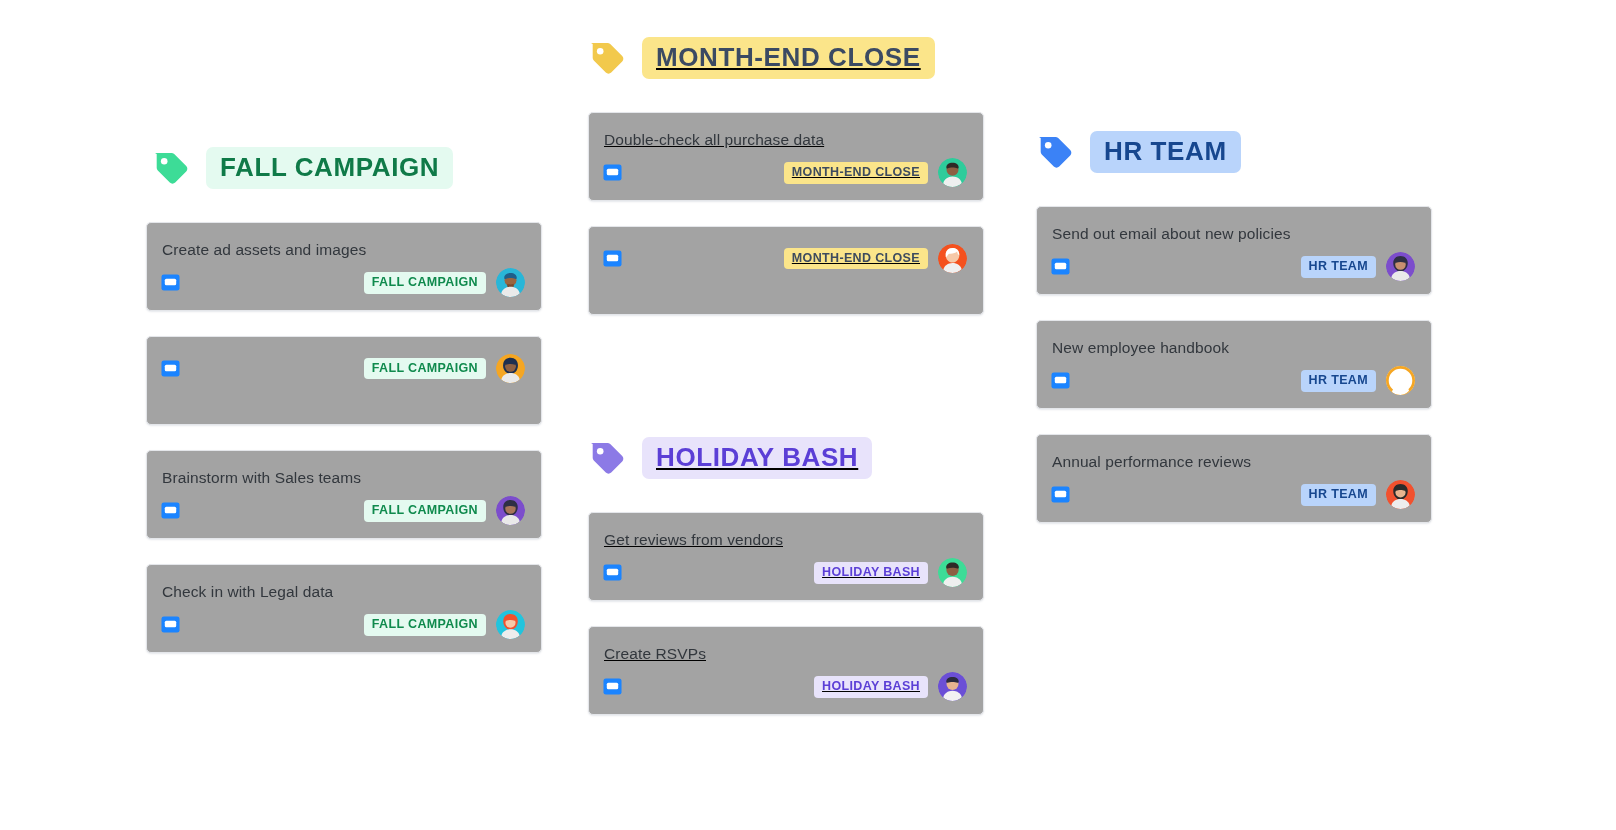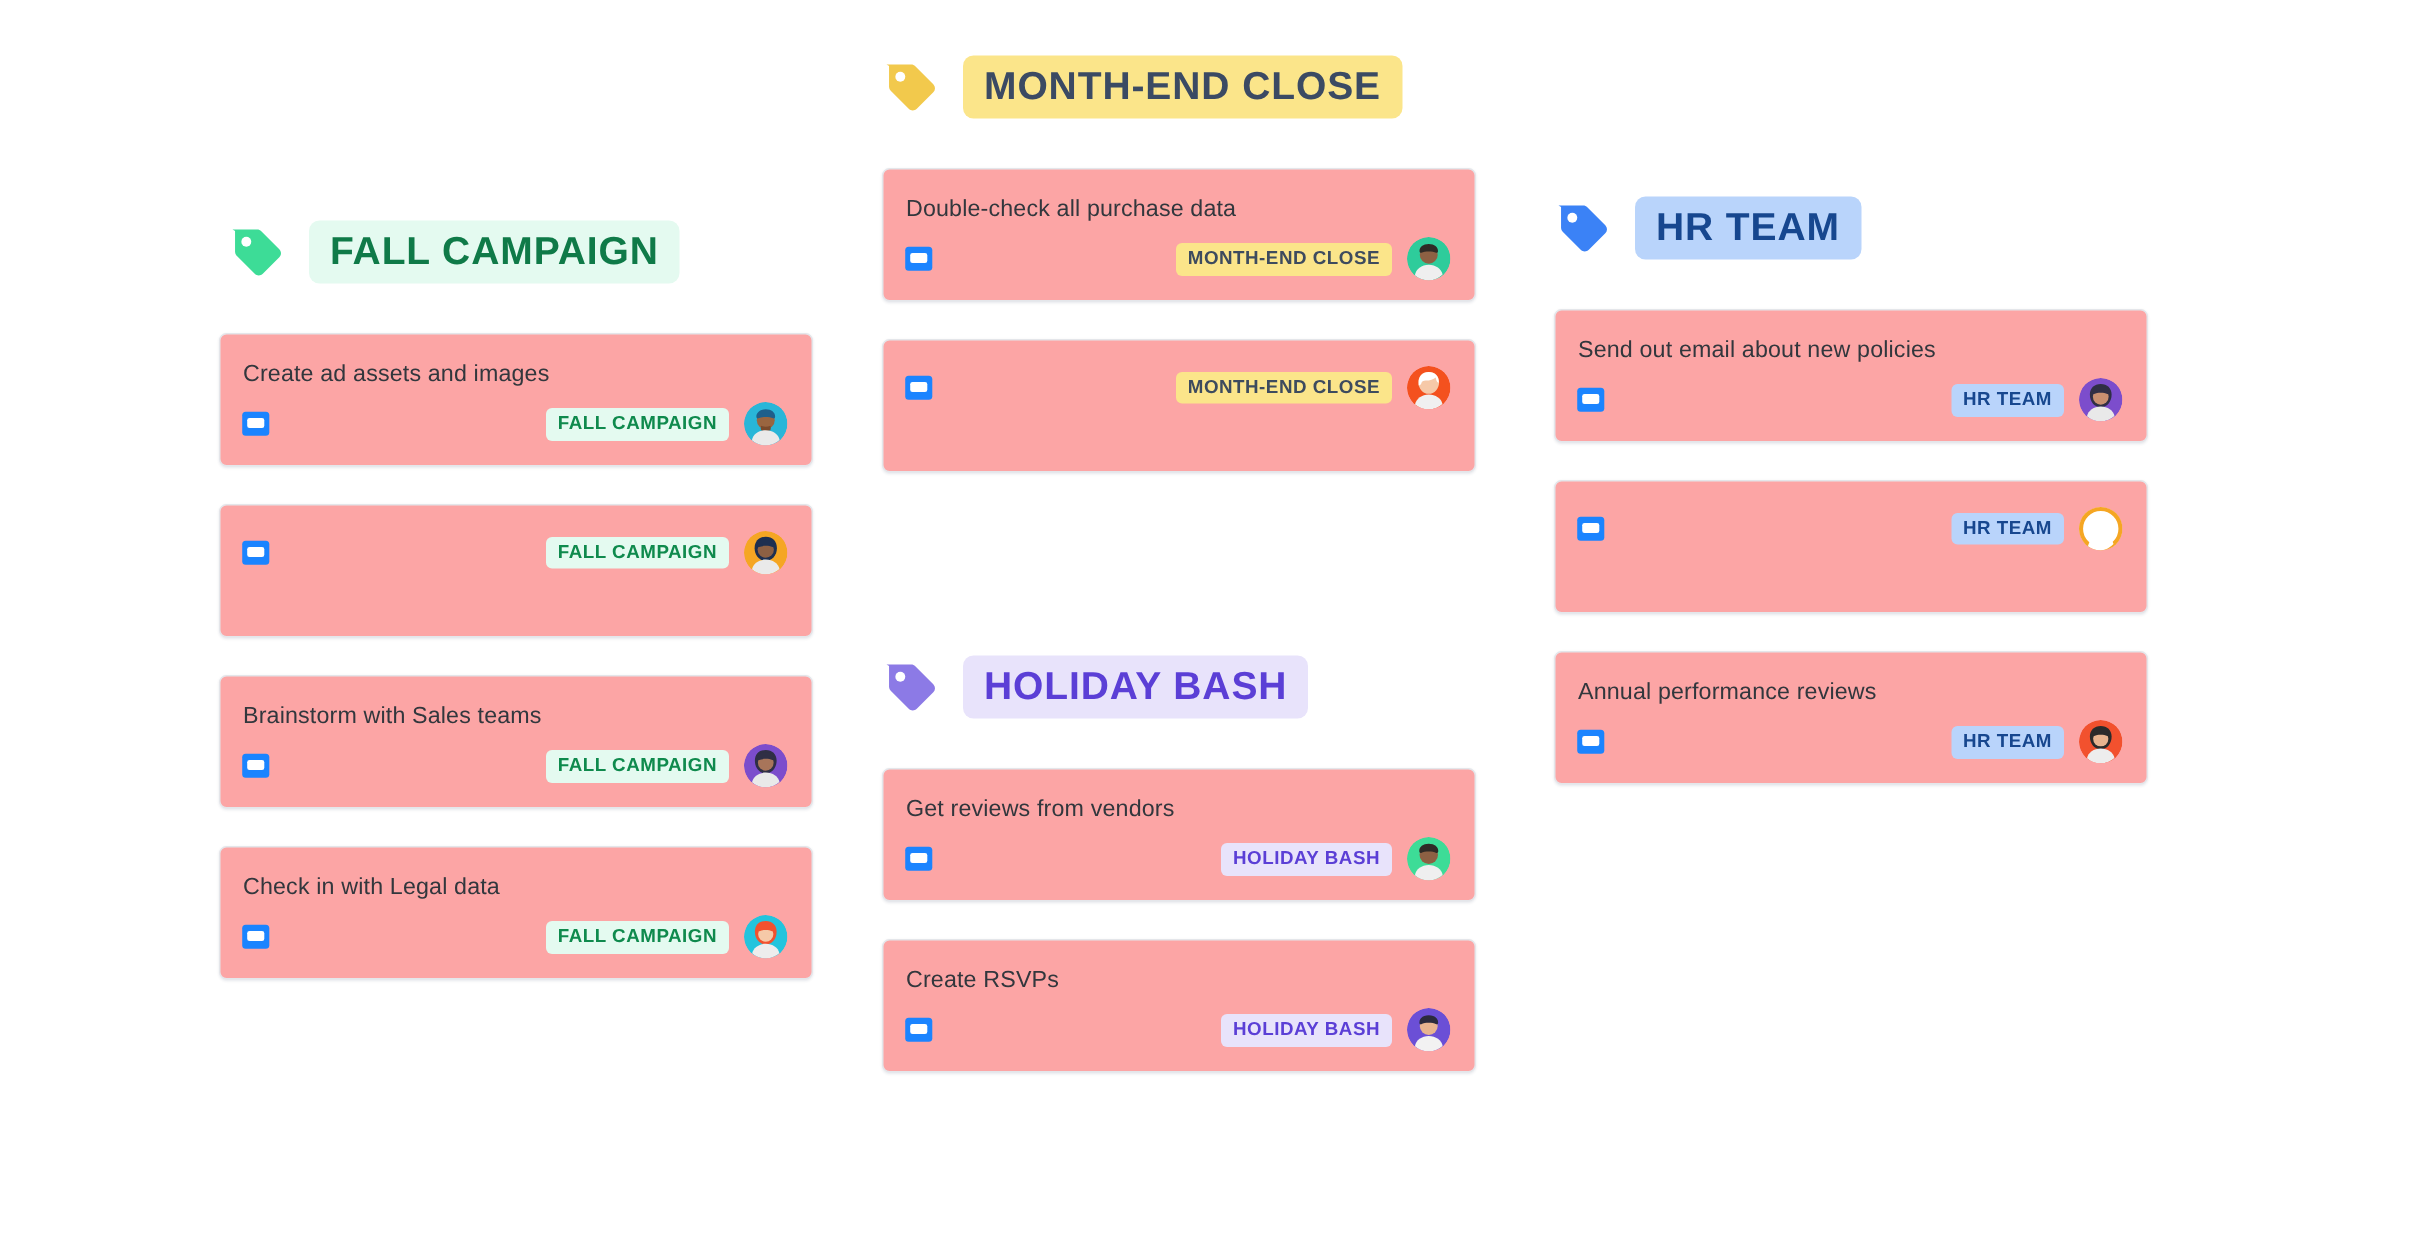--- a/index.html
+++ b/index.html
@@ -20,21 +20,21 @@
   
   .board {
     position: absolute;
     inset: 0;
   }
   .column {
     position: absolute;
     width: 396px;
   }
   .col-left   { left: 146px; top: 140px; }
-  .col-mid    { left: 588px; top: 30px;  }
+  .col-mid    { left: 588px; top: 30px; text-decoration: underline;  }
   .col-right  { left: 1036px; top: 124px; }
 
   
   .group-header {
     display: flex;
     align-items: center;
     gap: 14px;
     height: 56px;
     margin-bottom: 26px;
   }
@@ -53,21 +53,21 @@
     border-radius: 7px;
     white-space: nowrap;
     line-height: 1.05;
   }
 
   
   .card-stack { display: block; }
   .card {
     position: relative;
     box-sizing: border-box;
-    background: #fca5a5;
+    background: #a3a3a3;
     border: 1px solid #e4e6ea;
     border-radius: 5px;
     box-shadow: 0 1px 2px rgba(9, 30, 66, 0.10);
     padding: 17px 16px 14px 14px;
     margin-bottom: 25px;
     height: 89px;
   }
   .card-title {
     font-size: 15.5px;
     color: #32373d;
@@ -391,20 +391,21 @@
                   <circle cx="16" cy="13.8" r="5.8" fill="#c89070"></circle>
                   <path d="M16 6c3.8 0 6.2 1.9 6.2 4.6 0 1-.5 1.5-1.3 1.2-1.4-.6-2.9-.9-4.9-.9s-3.5.3-4.9.9c-.8.3-1.3-.2-1.3-1.2C9.8 7.9 12.2 6 16 6z" fill="#2f2f45"></path>
                   <path d="M16 21c5.1 0 9.3 3 10.1 7A15.9 15.9 0 0 1 16 32c-4 0-7.6-1.4-10.1-3.9.8-4.1 5-7.1 10.1-7.1z" fill="#e9e9e9"></path>
                 </svg>
               </span>
             </div>
           </div>
         </div>
 
         <div class="card">
+          <div class="card-title">New employee handbook</div>
           <div class="card-footer">
             <div class="card-left">
               <svg class="board-icon" viewBox="0 0 20 20">
                 <rect x="0.5" y="1.5" width="19" height="17" rx="2.5" fill="#1b84ff"></rect>
                 <rect x="4" y="6" width="12" height="7" rx="1.6" fill="#ffffff"></rect>
               </svg>
             </div>
             <div class="card-right">
               <span class="card-label" style="background:#b9d4fb;color:#17478f;">HR TEAM</span>
               <span class="avatar">

